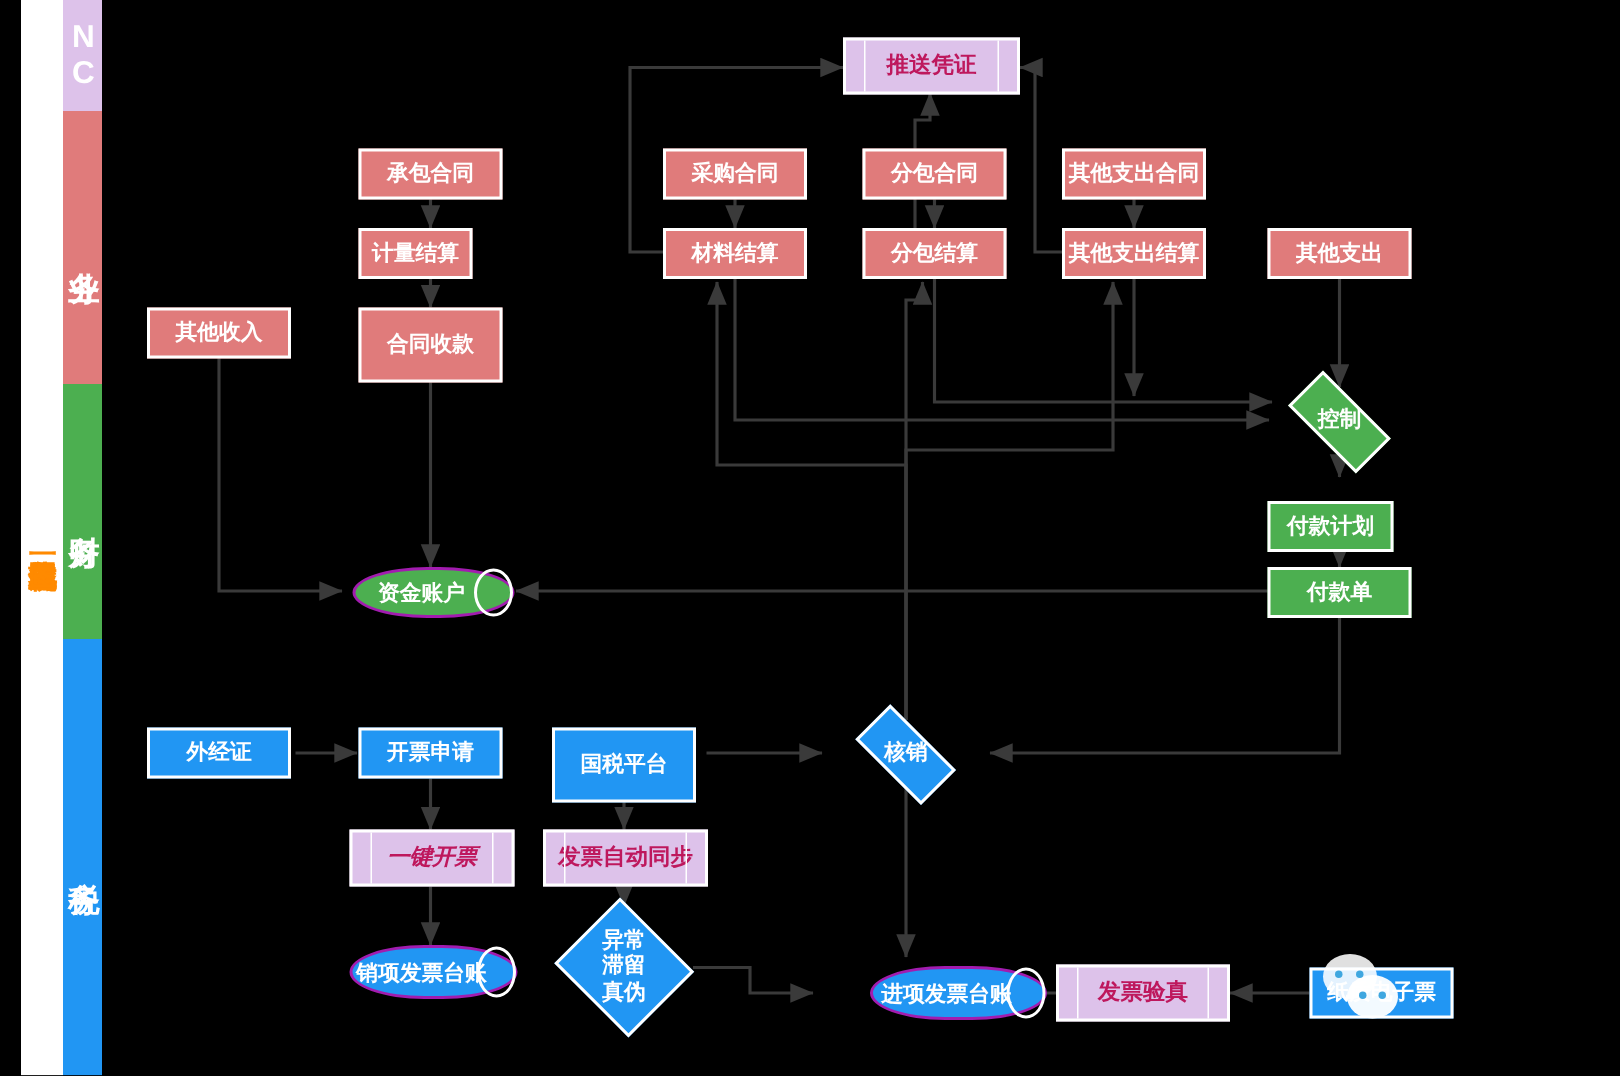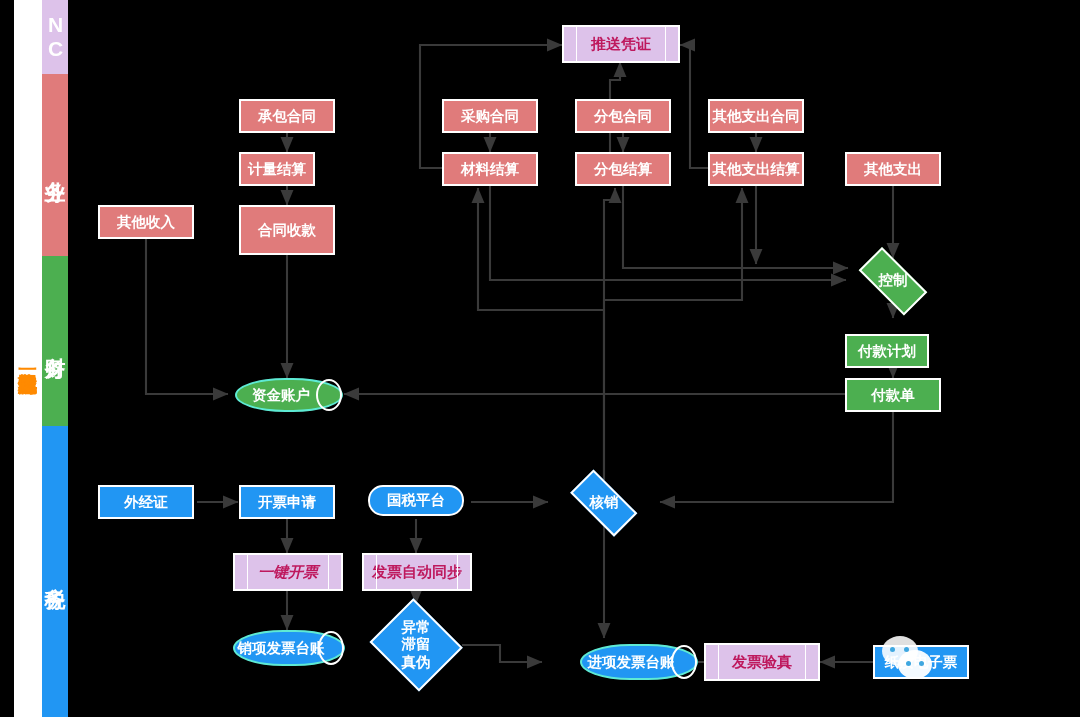--- a/index.html
+++ b/index.html
@@ -72,21 +72,21 @@
   .proc::before, .proc::after {
     content: "";
     position: absolute; top: 0; bottom: 0;
     width: 1px; background: #ffffff;
   }
   .proc::before { left: 12px; }
   .proc::after  { right: 12px; }
 
   
   .cyl {
-    border: 2px solid #5eead4;
+    border: 2px solid #a21caf;
     border-radius: 50px / 50%;
     position: absolute;
     display: flex; align-items: center; justify-content: center;
     color: #fff; font-weight: bold; font-size: 14.5px;
     z-index: 5;
   }
   .cyl .cap {
     position: absolute; right: -1px; top: -1px; bottom: -1px;
     width: 26px;
     border: 2px solid #ffffff;
@@ -292,21 +292,21 @@
     <span class="cyl-label">资金账户</span>
     <span class="cap"></span>
   </div>
 
   <div class="node blue" style="left:239px; top:485px; width:96px; height:34px;">
     <span>开票申请</span>
   </div>
   <div class="node blue" style="left:98px; top:485px; width:96px; height:34px;">
     <span>外经证</span>
   </div>
-  <div class="node blue" style="left:368px; top:485px; width:96px; height:31px;border-radius:15px;">
+  <div class="node blue" style="left:368px; top:485px; width:96px; height:50px;">
     <span>国税平台</span>
   </div>
 
   <div class="dia" style="left:560px; top:480px; width:88px; height:46px;">
     <div class="dshape blue"></div>
     <div class="dlabel">核销</div>
   </div>
 
   <div class="node proc" style="left:233px; top:553px; width:110px; height:38px;font-style:italic;">
     <span>一键开票</span>

